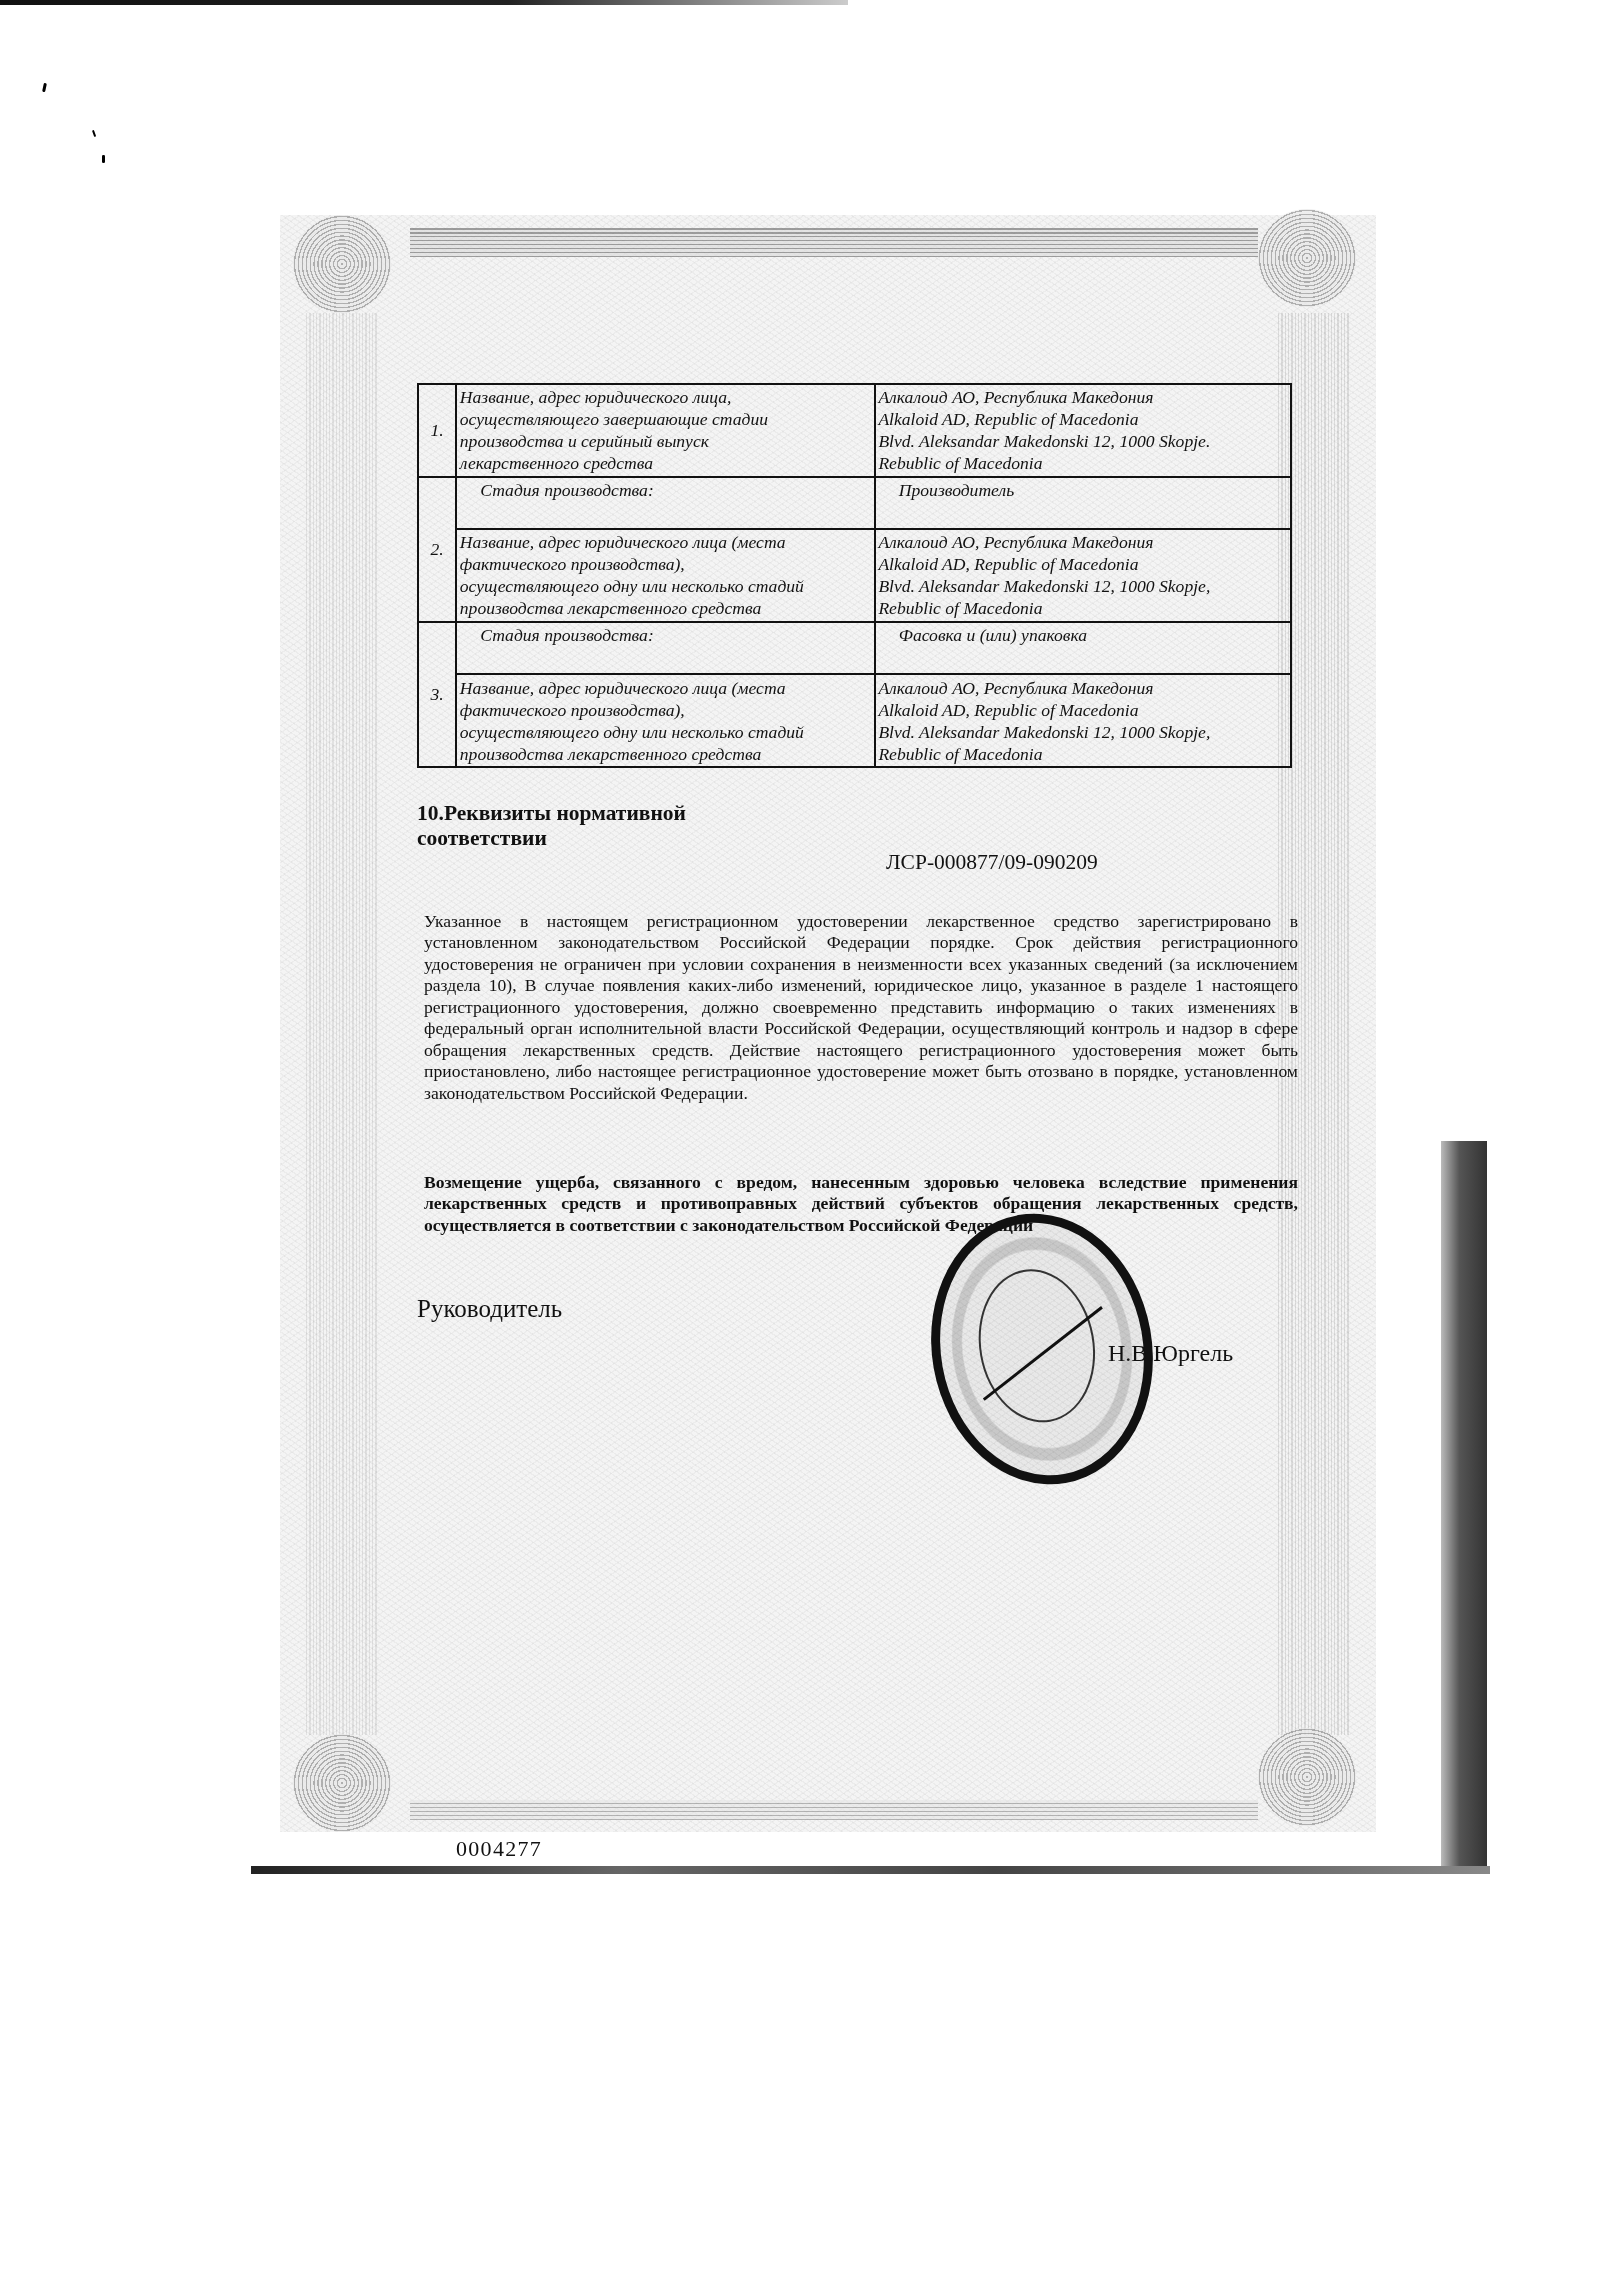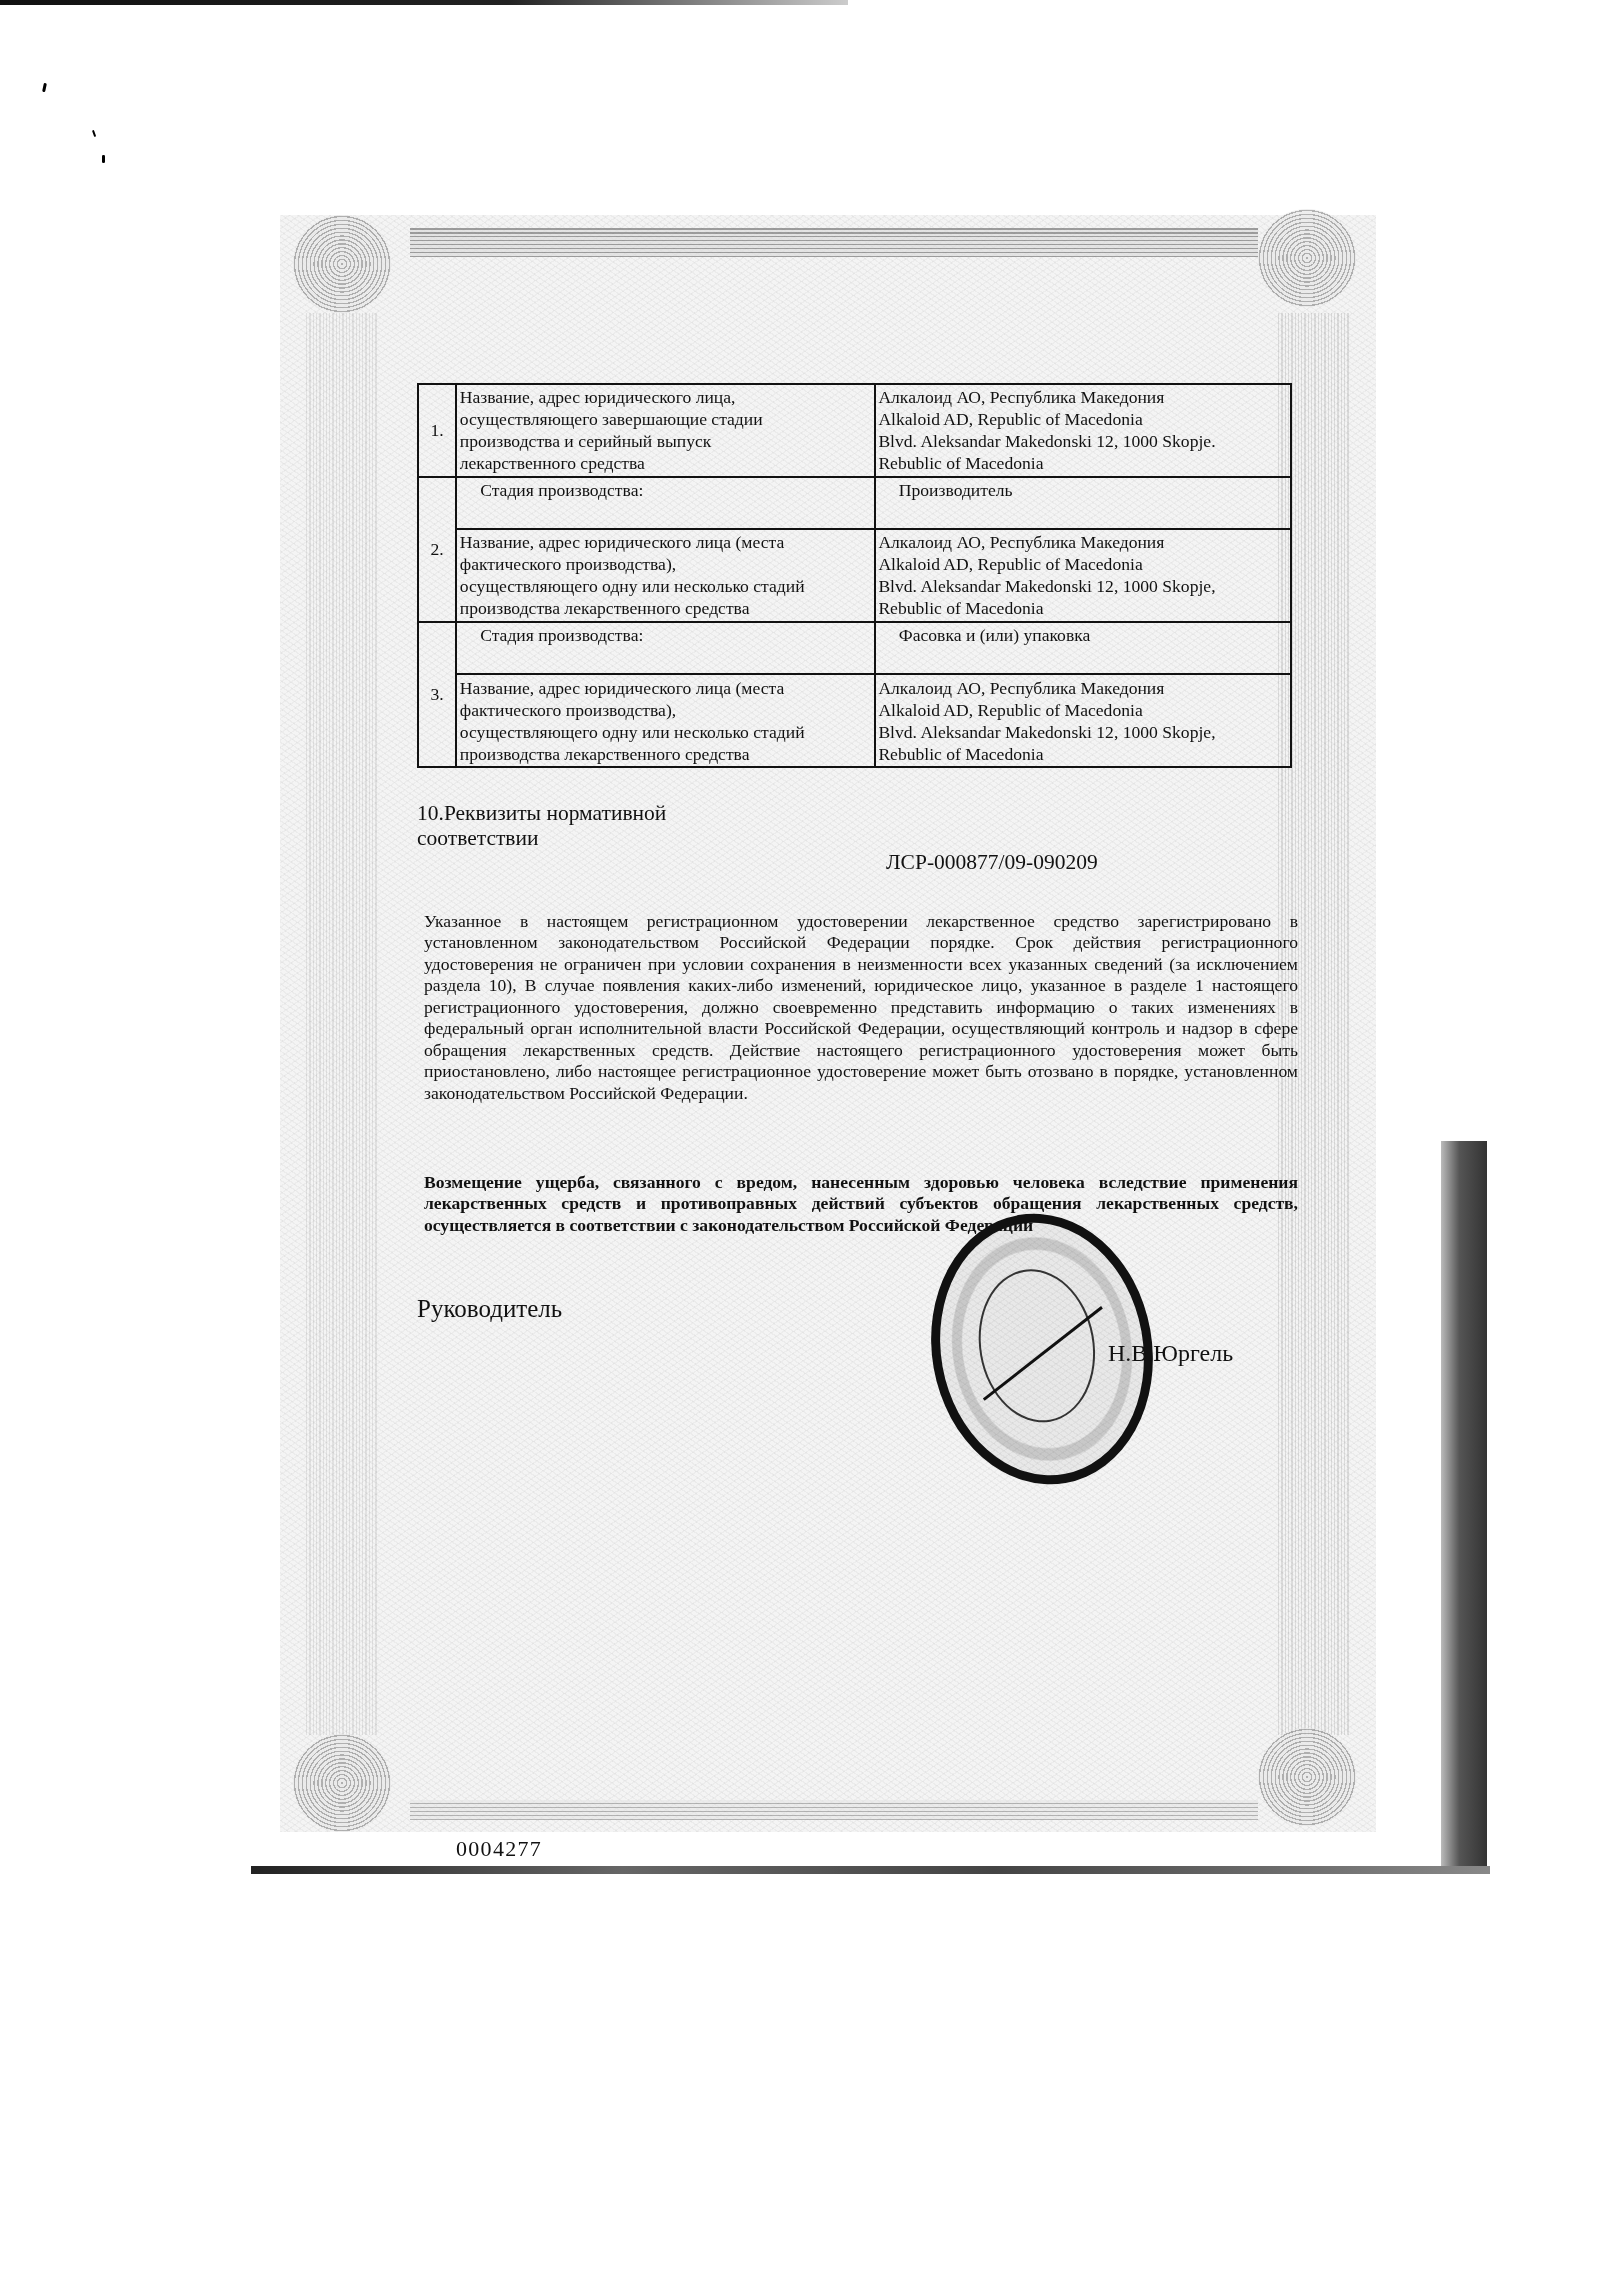--- a/index.html
+++ b/index.html
@@ -45,29 +45,29 @@
   .side-left { position: absolute; left: 26px; top: 98px; width: 72px; height: 1422px;
     background: repeating-linear-gradient(90deg, rgba(0,0,0,0.08) 0 1.3px, transparent 1.3px 3.3px); }
   .side-right { position: absolute; left: 998px; top: 98px; width: 72px; height: 1422px;
     background: repeating-linear-gradient(90deg, rgba(0,0,0,0.1) 0 1.3px, transparent 1.3px 3.3px); }
 
   
   .reg-table {
     position: absolute; left: 137px; top: 168px; width: 875px;
     border-collapse: collapse; font-size: 17.6px; line-height: 22px;
   }
-  .reg-table td { border: 2px solid #111; vertical-align: top; padding: 1.3px 2.6px; }
+  .reg-table td { border: 2px solid #111; vertical-align: top; padding: 1.3px 2.6px; font-style: italic; }
   .reg-table td.num { width: 31px; text-align: center; vertical-align: middle; font-size: 17.6px; }
   .reg-table td.label { width: 391px; }
   .reg-table td.value { }
   .reg-table tr.stage td.label, .reg-table tr.stage td.value { height: 48px; padding-left: 23px; }
   .line { display: block; white-space: nowrap; }
 
   
-  .sec10-title { position: absolute; left: 137px; top: 586px; font-weight: normal; font-size: 21.5px; line-height: 25px; }
+  .sec10-title { position: absolute; left: 137px; top: 586px; font-weight: bold; font-size: 21.5px; line-height: 25px; }
   .sec10-value { position: absolute; left: 606px; top: 606px; font-size: 21.5px; margin-top: 29px; }
 
   .para {
     position: absolute; left: 144px; width: 874px; font-size: 17.6px; line-height: 21.5px;
     text-align: justify;
   }
   .para1 { top: 678px; }
   .para2 { top: 939px; font-weight: bold; }
 
   .head-label { position: absolute; left: 137px; top: 1080px; font-size: 25px; }

